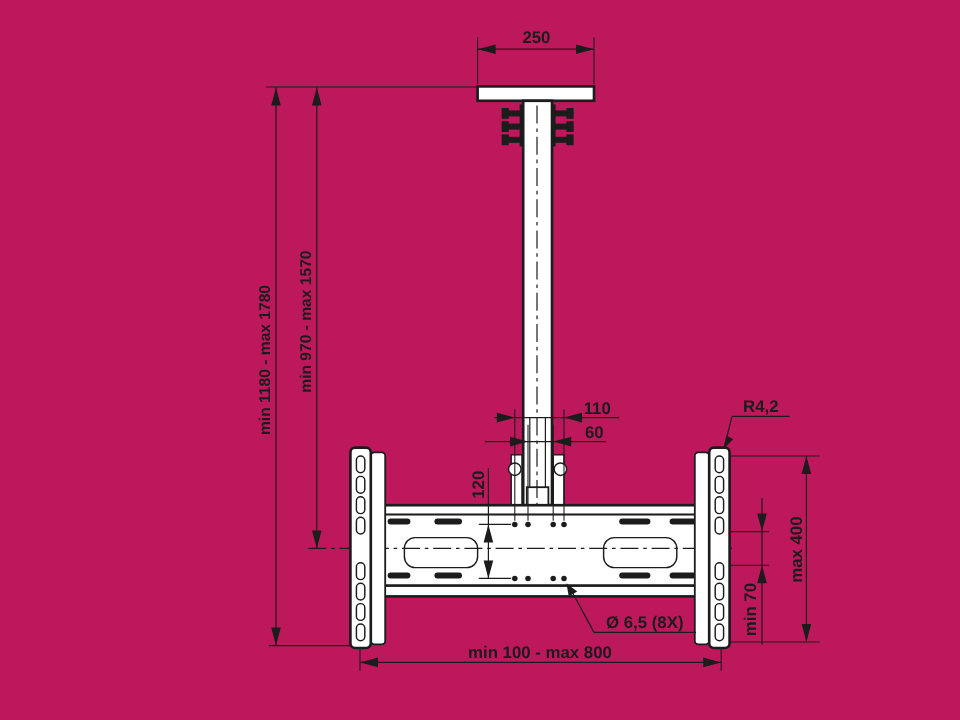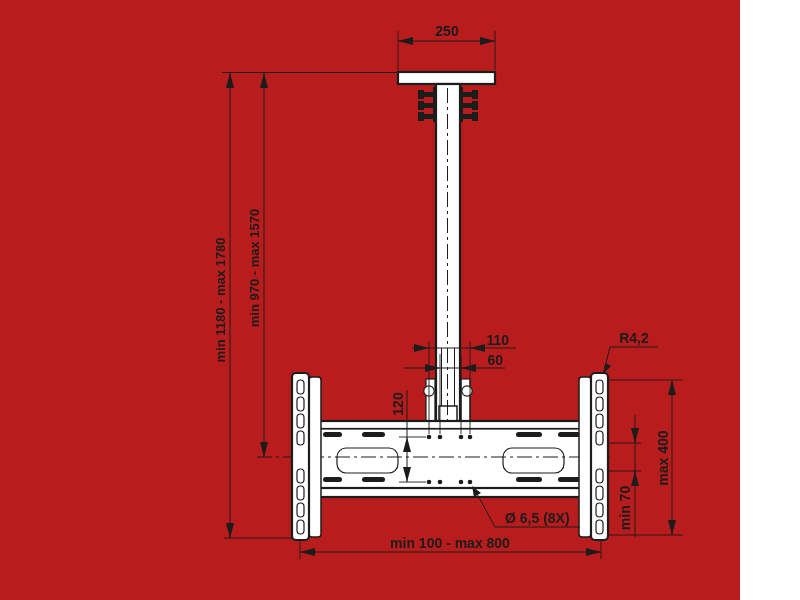--- a/index.html
+++ b/index.html
@@ -1,16 +1,16 @@
 <!DOCTYPE html>
 <html><head>
 <meta charset="utf-8">
 <style>
   html,body{margin:0;padding:0;background:#ffffff;}
-  .stage{position:relative;width:740px;height:600px;background:#b91c1c;overflow:hidden;}
+  .stage{position:relative;width:800px;height:600px;background:#be185d;overflow:hidden;}
   svg{display:block;}
   text{font-family:"Liberation Sans","DejaVu Sans",sans-serif;font-weight:700;fill:#1c1c1c;}
   .dim-label{font-size:14px;}
   .dim-label-long{font-size:13px;}
   .thin{stroke:#1c1c1c;stroke-width:1;fill:none;}
   .xthin{stroke:#1c1c1c;stroke-width:0.9;fill:none;}
   .part{stroke:#1c1c1c;stroke-width:2.2;fill:#ffffff;}
   .part-med{stroke:#1c1c1c;stroke-width:1.5;fill:#ffffff;}
   .part-thin{stroke:#1c1c1c;stroke-width:1.2;fill:#ffffff;}
   .solid{fill:#1c1c1c;stroke:none;}

